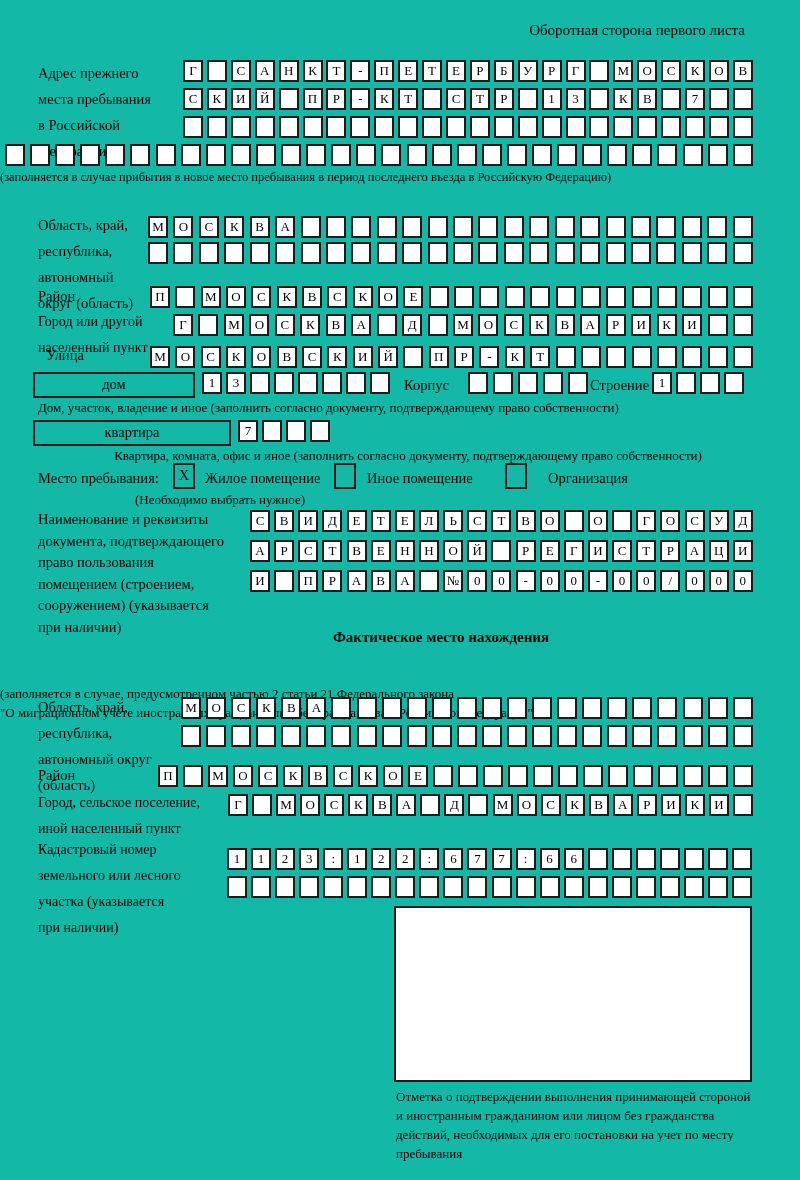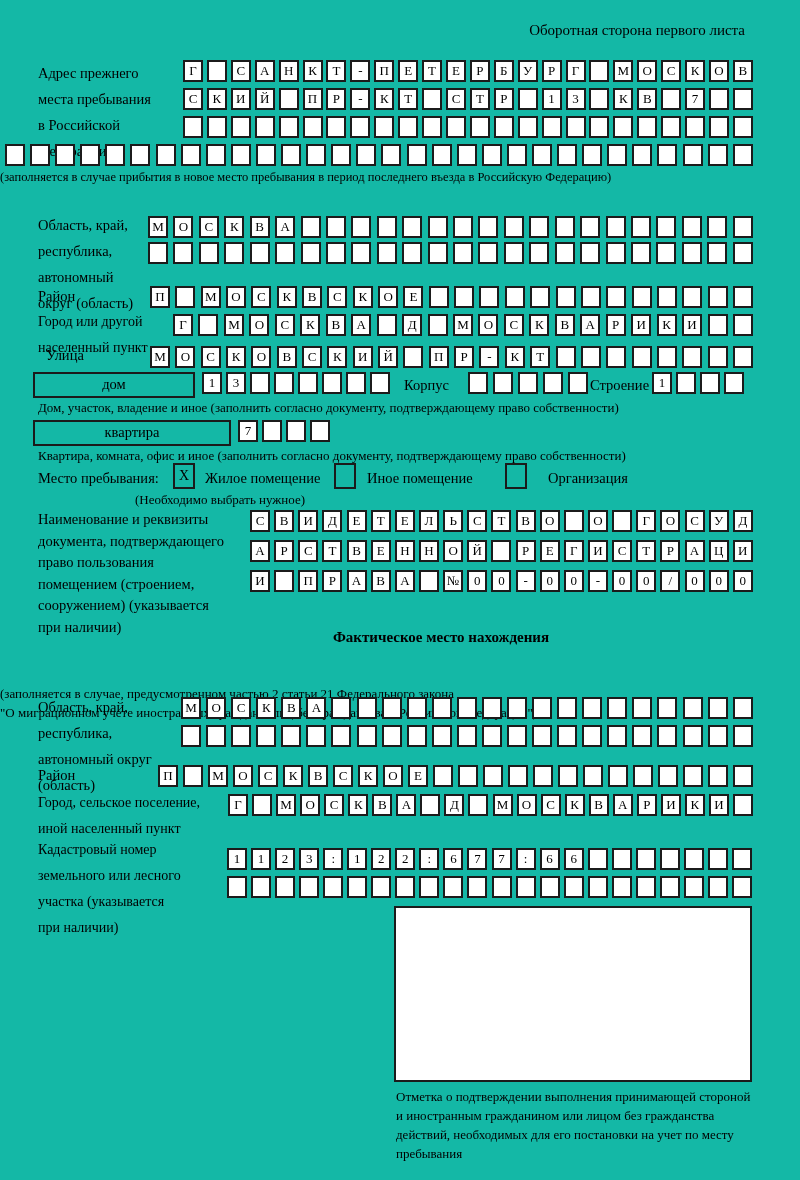--- a/index.html
+++ b/index.html
@@ -315,21 +315,21 @@
     </div>
   <div class="abs capl" style="left:38px;top:400px;width:740px;">Дом, участок, владение и иное (заполнить согласно документу, подтверждающему право собственности)</div>
 
   <div class="fieldbox" style="left:33px;top:420px;width:198px;">квартира</div>
   <div class="cellrow-g" style="left:238px;top:420px;">
       <span class="cell">7</span>
       <span class="cell"></span>
       <span class="cell"></span>
       <span class="cell"></span>
     </div>
-  <div class="abs capl" style="left:38px;top:448px;width:740px;">Квартира, комната, офис и иное (заполнить согласно документу, подтверждающему право собственности)</div>
+  <div class="abs capl" style="left:38px;top:448px;width:740px;text-align:center;">Квартира, комната, офис и иное (заполнить согласно документу, подтверждающему право собственности)</div>
 
   <div class="abs inline-lbl" style="left:38px;top:467px;">Место пребывания:</div>
   <div class="chk" style="left:173px;top:463px;">X</div>
   <div class="abs inline-lbl" style="left:205px;top:467px;">Жилое помещение</div>
   <div class="chk" style="left:334px;top:463px;"></div>
   <div class="abs inline-lbl" style="left:367px;top:467px;">Иное помещение</div>
   <div class="chk" style="left:505px;top:463px;"></div>
   <div class="abs inline-lbl" style="left:548px;top:467px;">Организация</div>
   <div class="abs cap" style="left:135px;top:492px;width:400px;font-size:13px;">(Необходимо выбрать нужное)</div>
 

